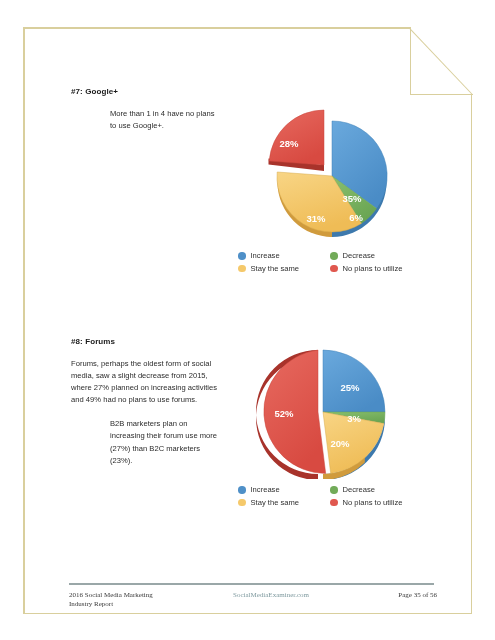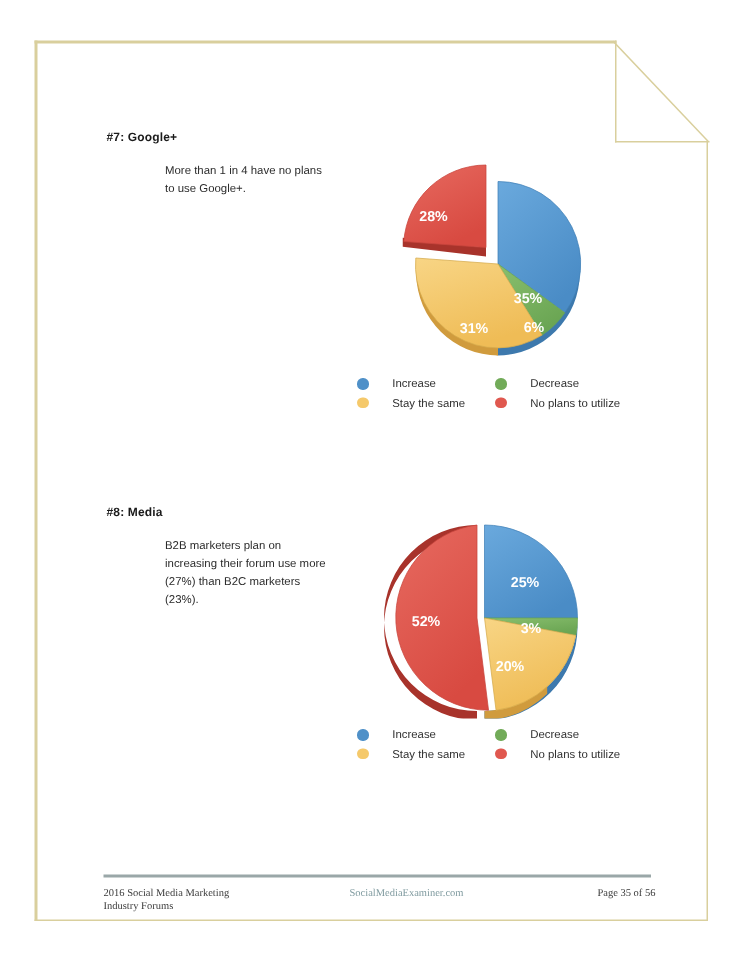--- a/index.html
+++ b/index.html
@@ -98,21 +98,21 @@
     position: absolute;
     display: grid;
     grid-template-columns: 86px 120px;
     grid-auto-rows: 11.5px;
     column-gap: 6px;
     row-gap: 1px;
   }
   .legend-item {
     display: flex;
     align-items: center;
-    gap: 16px;
+    gap: 5px;
     font-size: 7.6px;
     color: #2f2f2f;
     line-height: 11px;
     white-space: nowrap;
     text-align: center;
   }
   .legend-dot {
     width: 7.5px;
     height: 7.5px;
     border-radius: 50%;
@@ -230,21 +230,22 @@
       <div class="legend-item">
         <span class="legend-dot" style="background:#e0584f"></span>
         <span>No plans to utilize</span>
       </div>
     </div>
   </div>
 
   <div class="section">
 
     <div class="sec-text" style="top:320px;">
-      <h2 class="sec-heading">#8: Media</h2>
+      <h2 class="sec-heading">#8: Forums</h2>
+      <p class="sec-para">Forums, perhaps the oldest form of social media, saw a slight decrease from 2015, where 27% planned on increasing activities and 49% had no plans to use forums.</p>
       <p class="sec-para">B2B marketers plan on increasing their forum use more (27%) than B2C marketers (23%).</p>
     </div>
 
     <div class="chart-block" style="left:244px; top:333px;">
       <svg class="pie-svg" width="186" height="130" viewBox="0 0 186 130">
         <defs>
           <linearGradient id="gBlue2" x1="0" y1="0" x2="0.6" y2="1">
             <stop offset="0%" stop-color="#6aa9dd"></stop>
             <stop offset="100%" stop-color="#4a8cc6"></stop>
           </linearGradient>
@@ -301,21 +302,21 @@
         <span class="legend-dot" style="background:#e0584f"></span>
         <span>No plans to utilize</span>
       </div>
     </div>
   </div>
 
   <div id="footer-rule"></div>
   <div id="footer">
     <div class="footer-left">
       <div>2016 Social Media Marketing</div>
-      <div>Industry Forums</div>
+      <div>Industry Report</div>
     </div>
     <div class="footer-center">
       <div class="footer-link">SocialMediaExaminer.com</div>
     </div>
     <div class="footer-right">
       <div>Page 35 of 56</div>
     </div>
   </div>
 
 </div>

